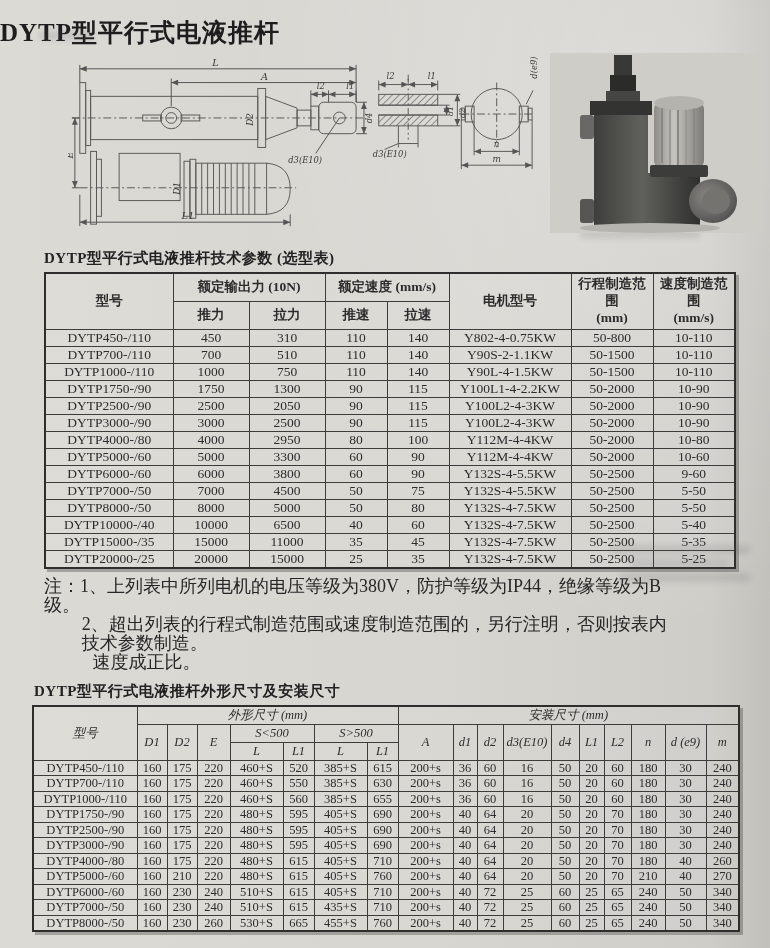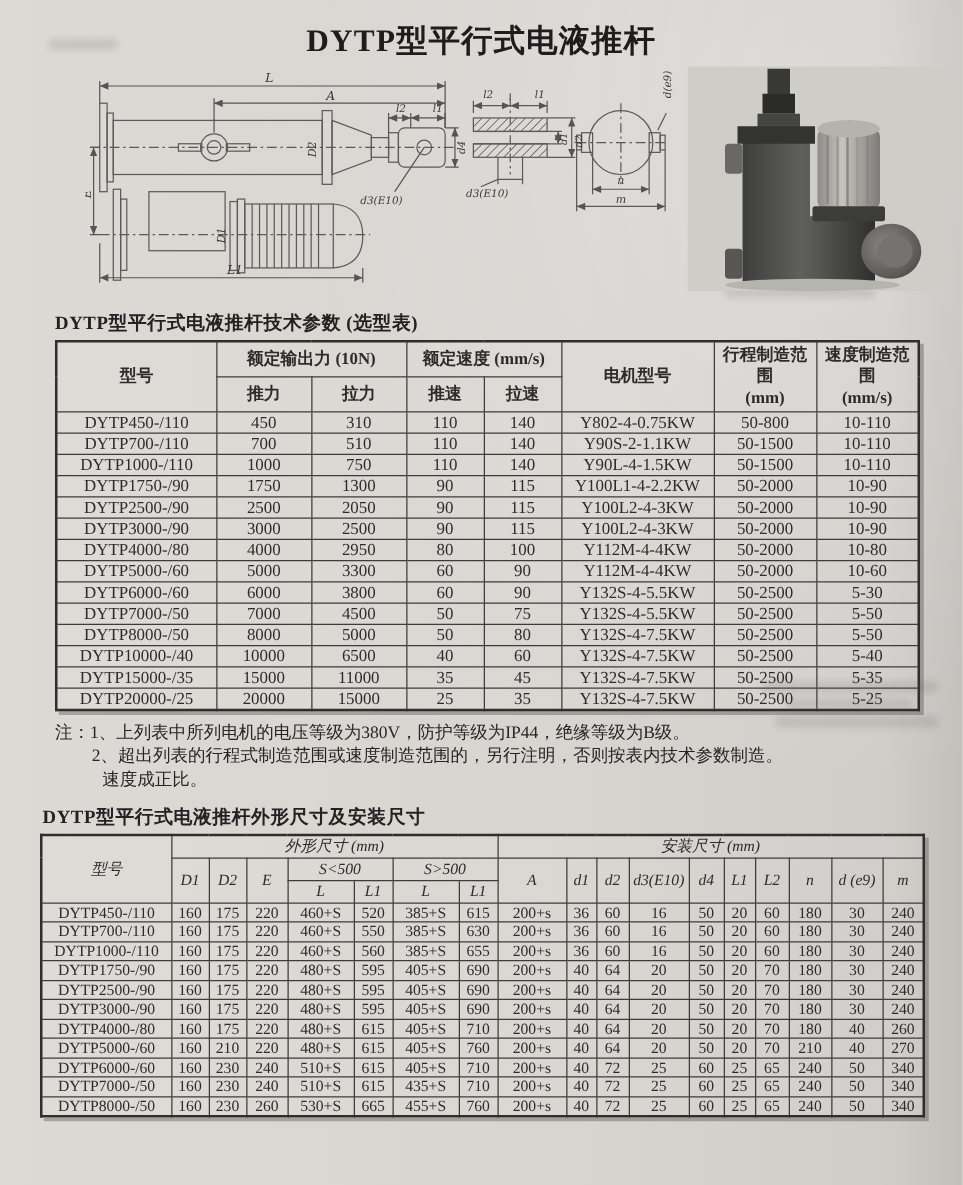--- a/index.html
+++ b/index.html
@@ -16,21 +16,21 @@
       linear-gradient(90deg,#dcdad5 0%,#d7d5d0 60%,#cfcdc8 92%,#c2c0bb 100%),
       #d6d4cf;
   }
   .bleed{
     position:absolute;filter:blur(3px);opacity:.16;color:#2e2e2e;
     font-size:12px;letter-spacing:2px;pointer-events:none;transform:scaleX(-1);
   }
   .bleed .bar{background:#555;height:9px;margin:5px 0;border-radius:2px;}
 
   .title{
-    text-align:center;font-size:25px;font-weight:bold;letter-spacing:1px;
+    text-align:left;font-size:25px;font-weight:bold;letter-spacing:1px;
     padding-top:16px;color:#1d1d1d;
   }
 
   .figure-row{
     position:relative;height:182px;margin:8px 30px 0 40px;
     display:flex;align-items:flex-start;
   }
   .drawing-wrap{width:470px;margin-left:28px;}
   .photo-wrap{width:212px;margin-left:12px;margin-top:-4px;}
   svg text{font-family:"DejaVu Serif","Liberation Serif",serif;}
@@ -52,21 +52,21 @@
     text-align:center;vertical-align:middle;
     overflow:hidden;white-space:nowrap;
   }
   table{border:2px solid #2e2e2c;}
   #table1 th{font-weight:bold;font-size:13.5px;padding:2px 1px;white-space:pre-line;line-height:1.25;}
   #table1 td{font-size:13.5px;padding:0 1px;height:16px;line-height:1.02;}
   #table2 th{font-weight:normal;font-size:12.5px;padding:1px 0;white-space:pre-line;line-height:1.2;font-style:italic;}
   #table2 td{font-size:12.5px;padding:0;height:14.5px;line-height:1.0;}
   .c-model{letter-spacing:0;}
 
-  .notes{margin:8px 0 0 44px;font-size:14px;line-height:19px;color:#262626;width:640px;}
+  .notes{margin:8px 0 0 44px;font-size:18px;line-height:19px;color:#262626;width:640px;}
   .note-line{padding-left:2.1em;}
   .note-line:first-child{padding-left:0;}
   .note-line:last-child{padding-left:2.7em;}
 </style>
 </head>
 <body>
 
 <div class="page">
 
   <div class="bleed" style="left:34px;top:26px;width:60px;">
@@ -394,21 +394,21 @@
           <td>10-60</td>
         </tr>
         <tr>
           <td class="c-model">DYTP6000-/60</td>
           <td>6000</td>
           <td>3800</td>
           <td>60</td>
           <td>90</td>
           <td>Y132S-4-5.5KW</td>
           <td>50-2500</td>
-          <td>5-30</td>
+          <td>9-60</td>
         </tr>
         <tr>
           <td class="c-model">DYTP7000-/50</td>
           <td>7000</td>
           <td>4500</td>
           <td>50</td>
           <td>75</td>
           <td>Y132S-4-5.5KW</td>
           <td>50-2500</td>
           <td>5-50</td>

